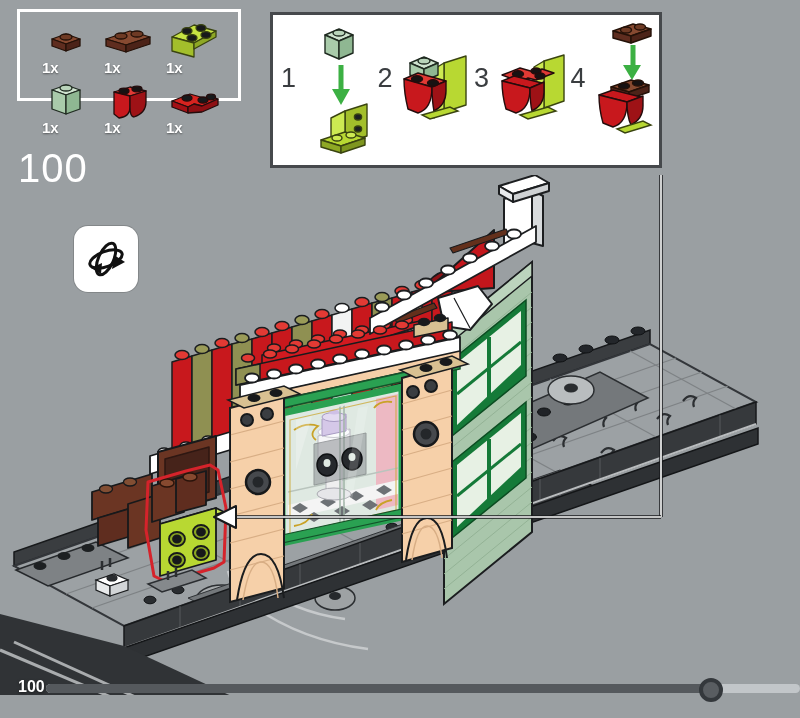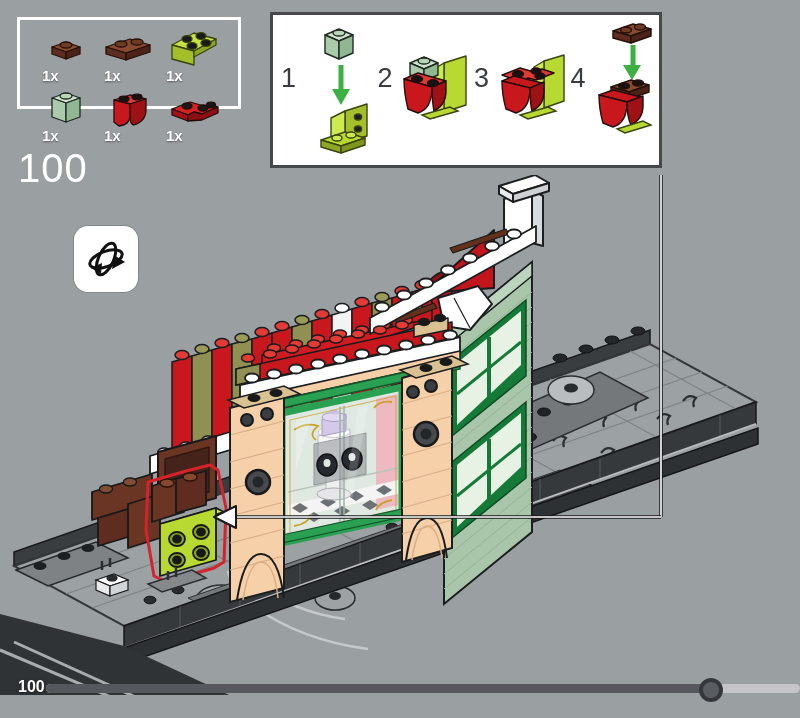--- a/index.html
+++ b/index.html
@@ -1,20 +1,20 @@
 <!DOCTYPE html>
 <html><head>
 <meta charset="utf-8">
 <style>
   html,body{margin:0;padding:0;}
   body{font-family:"Liberation Sans",sans-serif;}
   #app{position:relative;width:800px;height:718px;background:#9a9fa2;overflow:hidden;}
 
   
-  .parts-box{position:absolute;left:17px;top:17px;width:224px;height:92px;border:3px solid #ffffff;box-sizing:border-box;}
+  .parts-box{position:absolute;left:17px;top:9px;width:224px;height:92px;border:3px solid #ffffff;box-sizing:border-box;}
   .parts-grid{display:grid;grid-template-columns:62px 62px 62px;grid-template-rows:60px 60px;padding:2px 0 0 20px;}
   .part-cell{position:relative;}
   .part-cell svg{display:block;margin:2px 0 0 -4px;}
   .part-qty{position:absolute;left:2px;bottom:-2px;color:#fff;font-size:15px;font-weight:600;text-shadow:0 1px 2px rgba(0,0,0,.45);}
 
   
   .steps-panel{position:absolute;left:270px;top:12px;width:392px;height:156px;background:#ffffff;border:3px solid #46494c;box-sizing:border-box;display:flex;}
   .step{position:relative;flex:1;}
   .step-num{position:absolute;left:8px;top:48px;font-size:27px;color:#3a3d40;}
   .step svg{position:absolute;left:22px;top:4px;}

